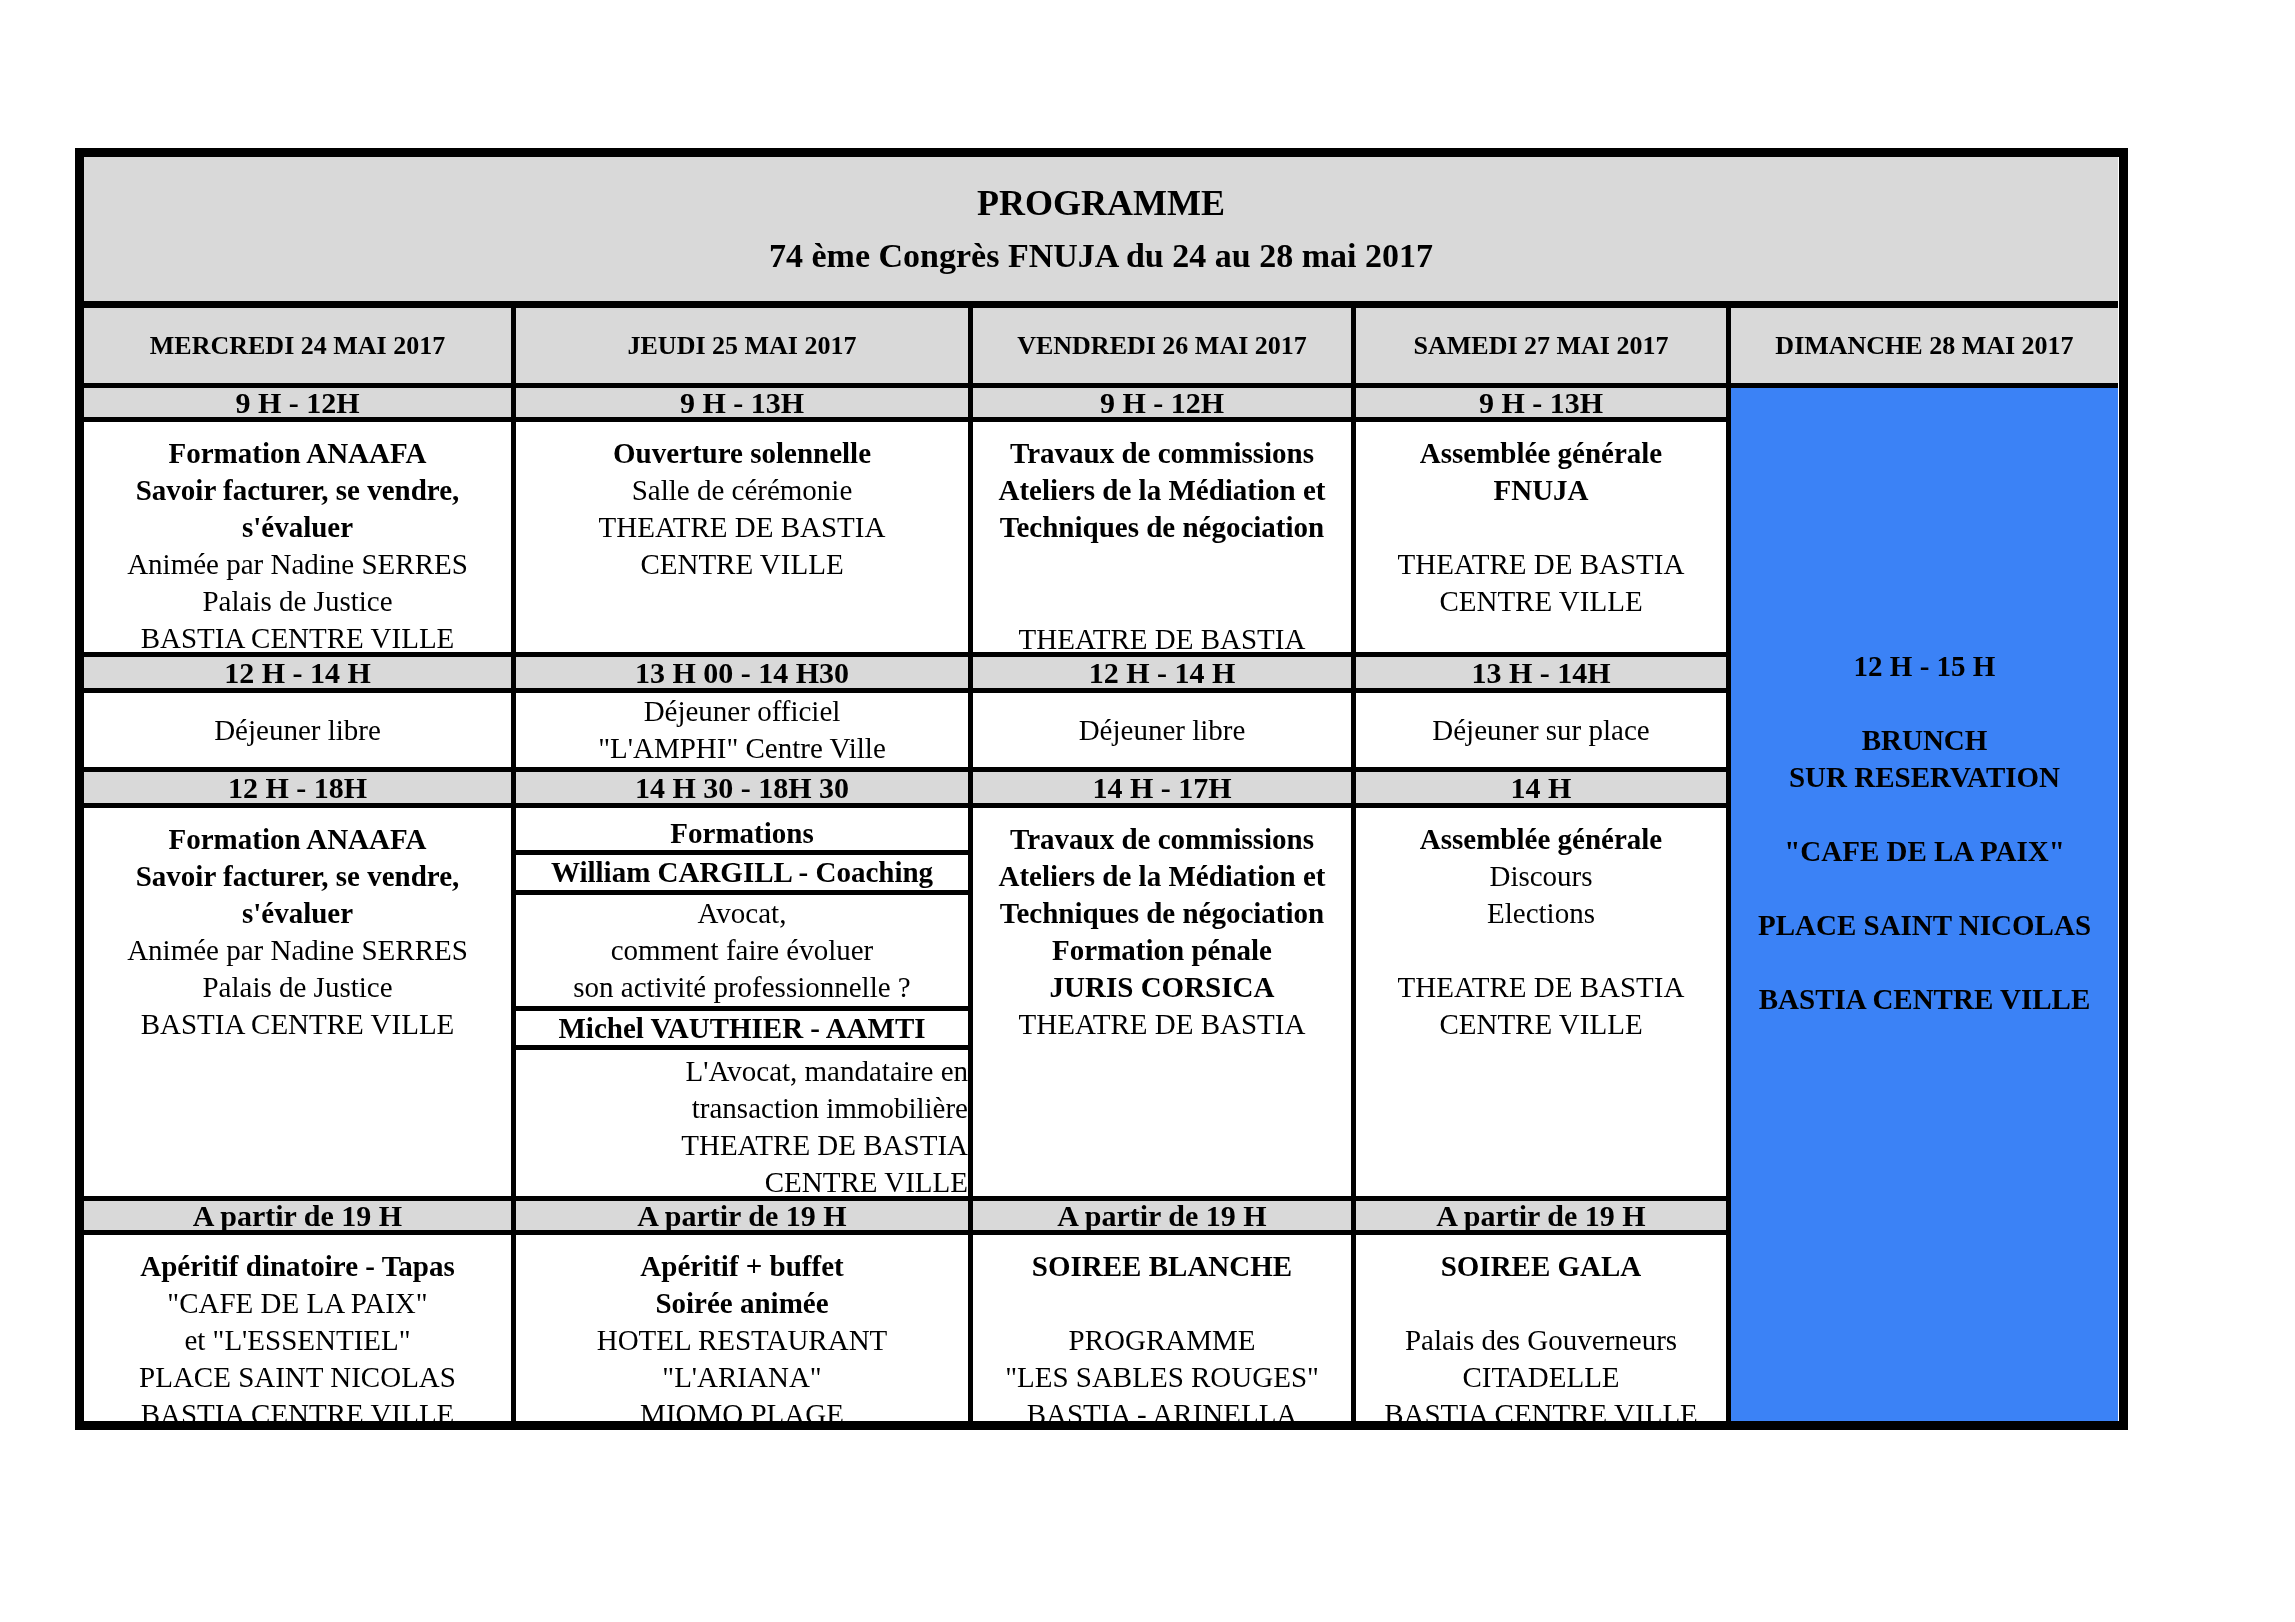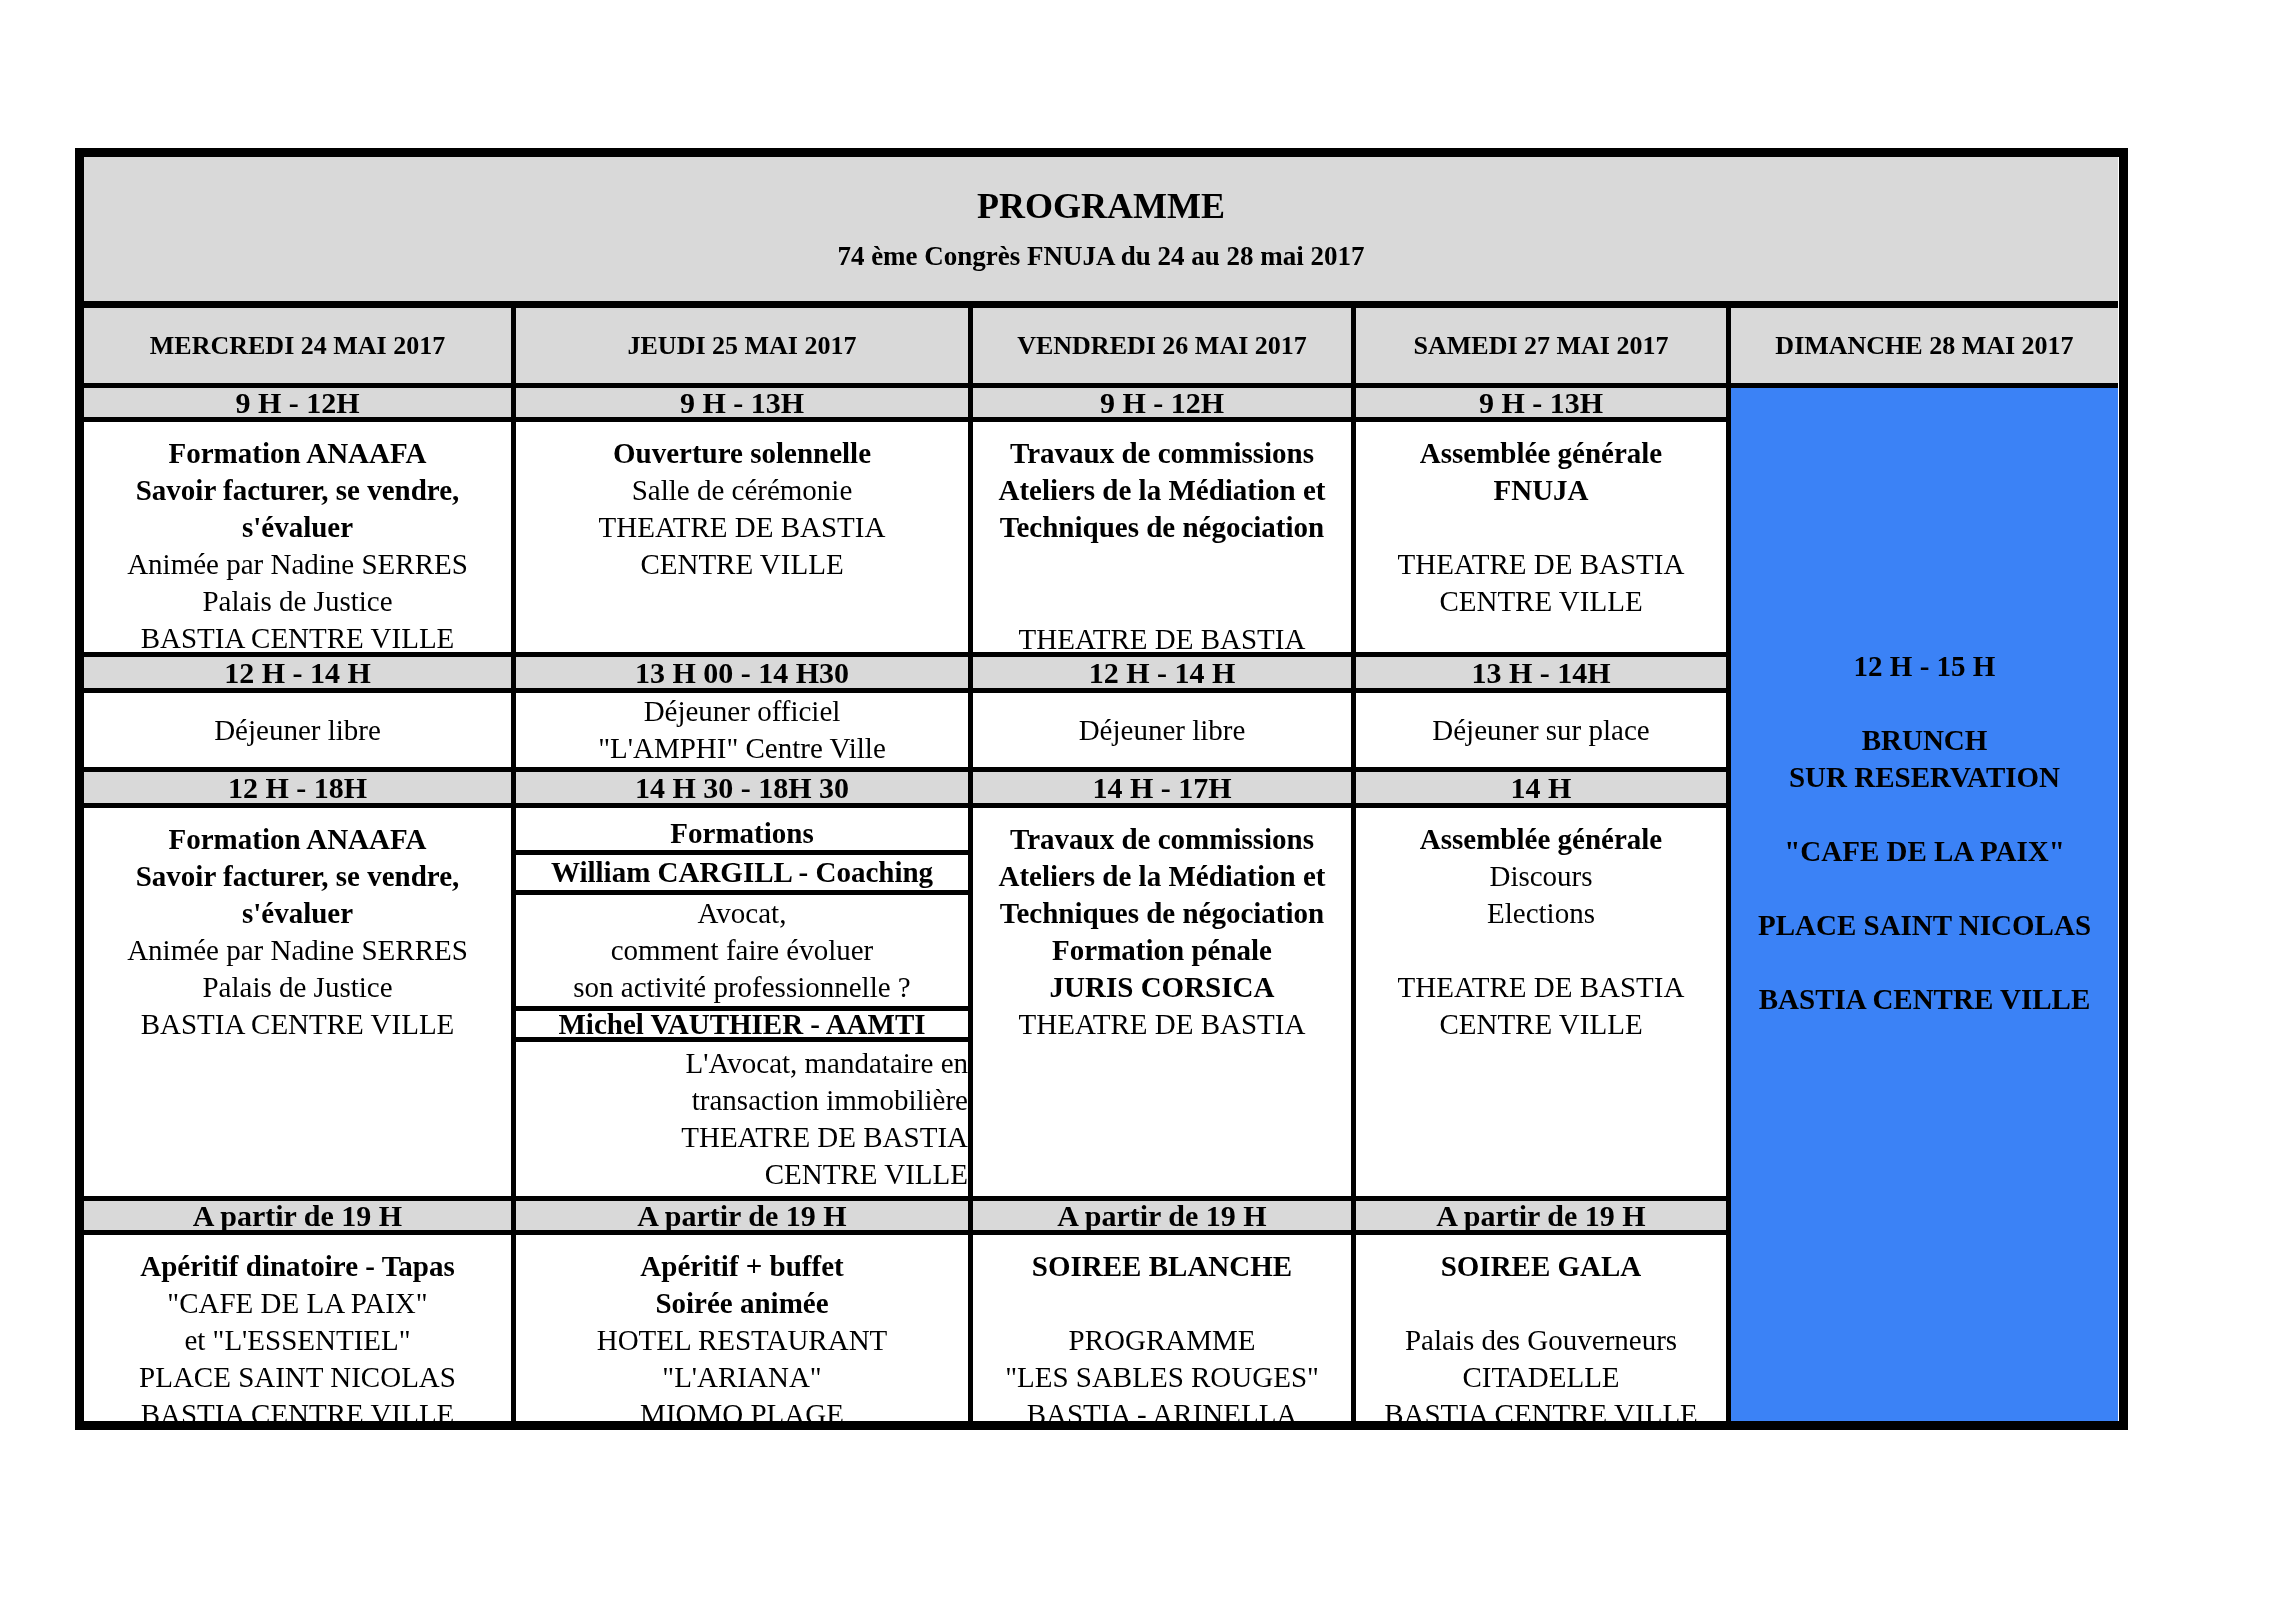--- a/index.html
+++ b/index.html
@@ -23,41 +23,41 @@
   .c1{grid-column:1}.c2{grid-column:2}.c3{grid-column:3}.c4{grid-column:4}.c5{grid-column:5}
   .r2{grid-row:2}.r3{grid-row:3}.r4{grid-row:4}.r5{grid-row:5}.r6{grid-row:6}
   .r7{grid-row:7}.r8{grid-row:8}.r9{grid-row:9}.r10{grid-row:10}
   .lastcol{border-right:none;}
   .lastrow{border-bottom:none;}
   .title-row{
     grid-column:1/6; grid-row:1; background:#d9d9d9; justify-content:center;
     border-right:none; border-bottom:7.9px solid #000;
   }
   .t1{font-size:36px; font-weight:bold; line-height:1;}
-  .t2{font-size:27px; font-weight:bold; line-height:1; margin-top:18.3px;}
+  .t2{font-size:34px; font-weight:bold; line-height:1; margin-top:18.3px;}
   .day{background:#d9d9d9; justify-content:center; font-weight:bold; font-size:26px; line-height:1; white-space:nowrap;}
   .time{background:#d9d9d9; justify-content:center; font-weight:bold; font-size:30px; line-height:1; white-space:nowrap;}
   .content{background:#ffffff; padding-top:13px;}
   .vcenter{justify-content:center; padding-top:0;}
   .ln{font-size:29px; line-height:37px; white-space:nowrap;}
   .b{font-weight:bold;}
   .g1{margin-top:37px;}
   .g2{margin-top:75px;}
   .sunday{
     grid-column:5; grid-row:3/11; background:#3b82f6;
     border-right:none; border-bottom:none;
     justify-content:center; padding-bottom:144px;
   }
   .sunday .ln{font-weight:bold;}
   .sections{display:flex; flex-direction:column; align-self:stretch; flex:1; padding:0;}
   .sub{
     box-sizing:border-box; border-bottom:5.9px solid #000;
     display:flex; flex-direction:column; align-items:center; justify-content:center; text-align:center;
   }
-  .s0{height:39px}.s1{height:40px}.s2{height:116px}.s3{height:31px}
+  .s0{height:39px}.s1{height:40px}.s2{height:116px}.s3{height:39px}
   .s4{flex:1; border-bottom:none; justify-content:flex-start; padding-top:2.6px;align-items:flex-end;}
   .nopad{padding-top:8px;}
 </style>
 </head>
 <body>
 
 <div class="page">
   <div class="table">
 
     <div class="cell title-row">

